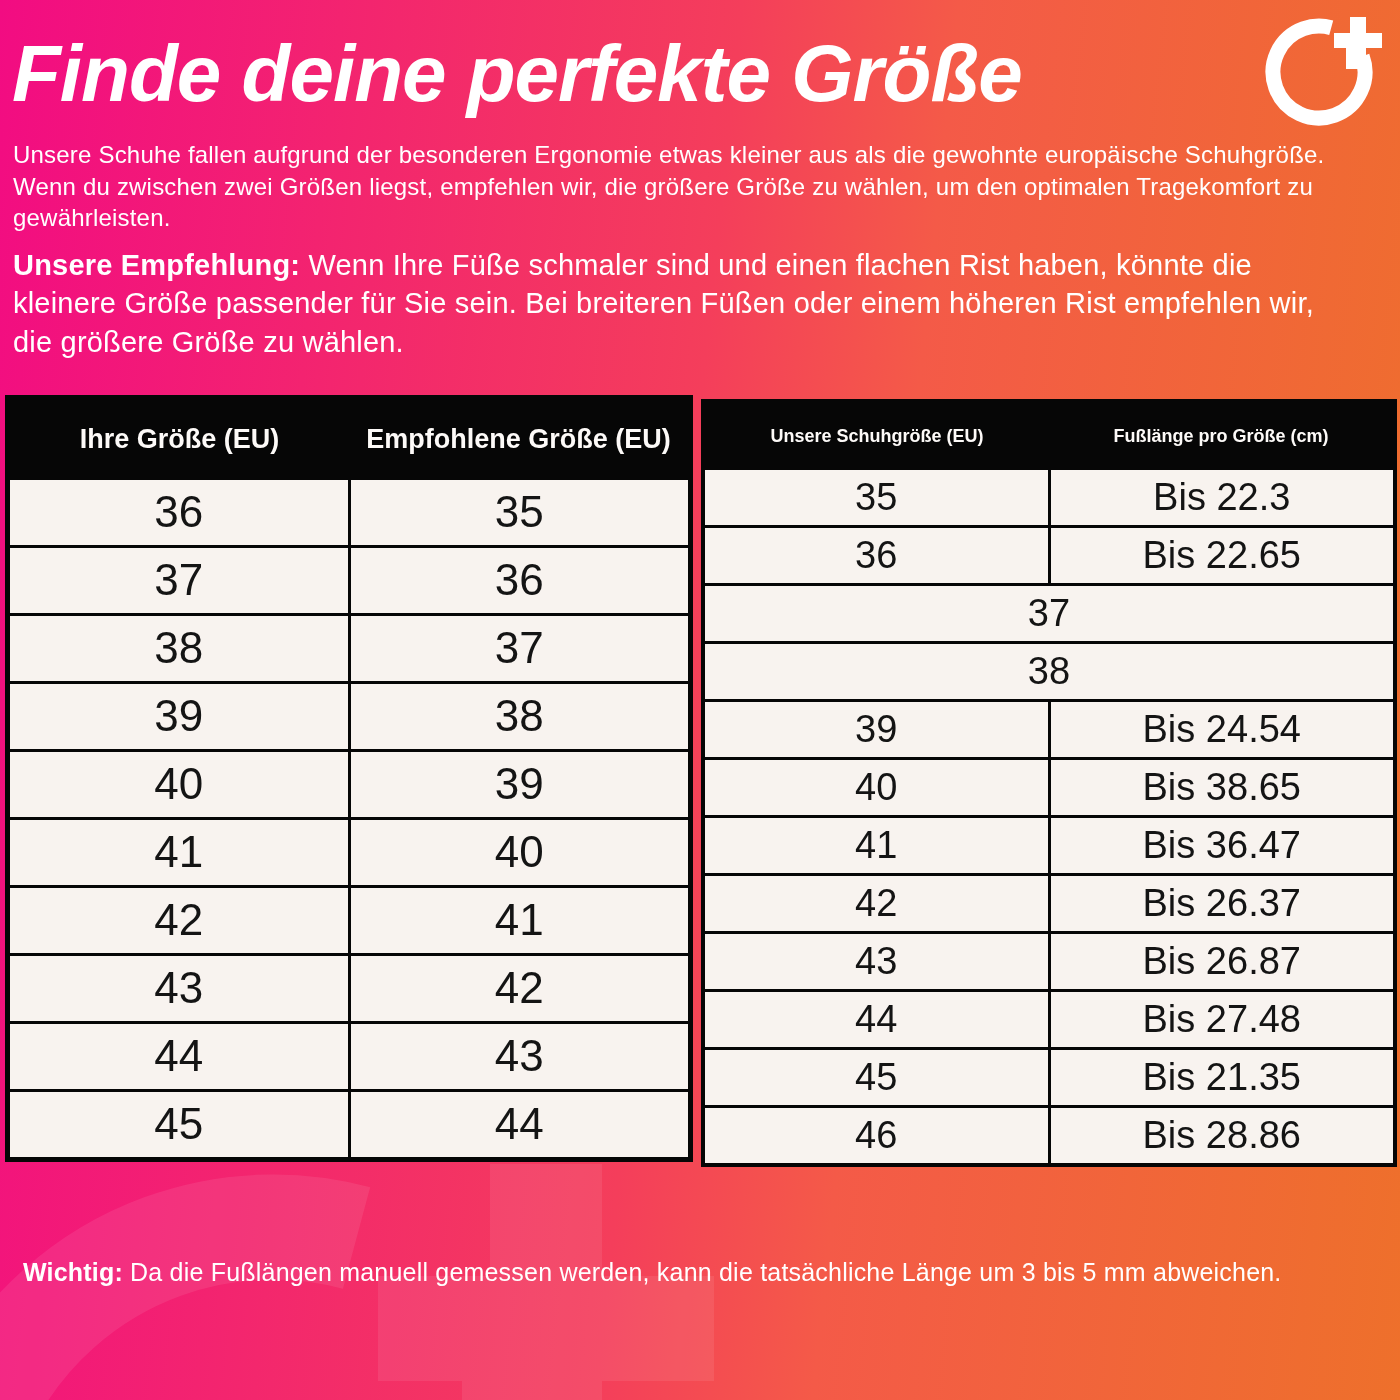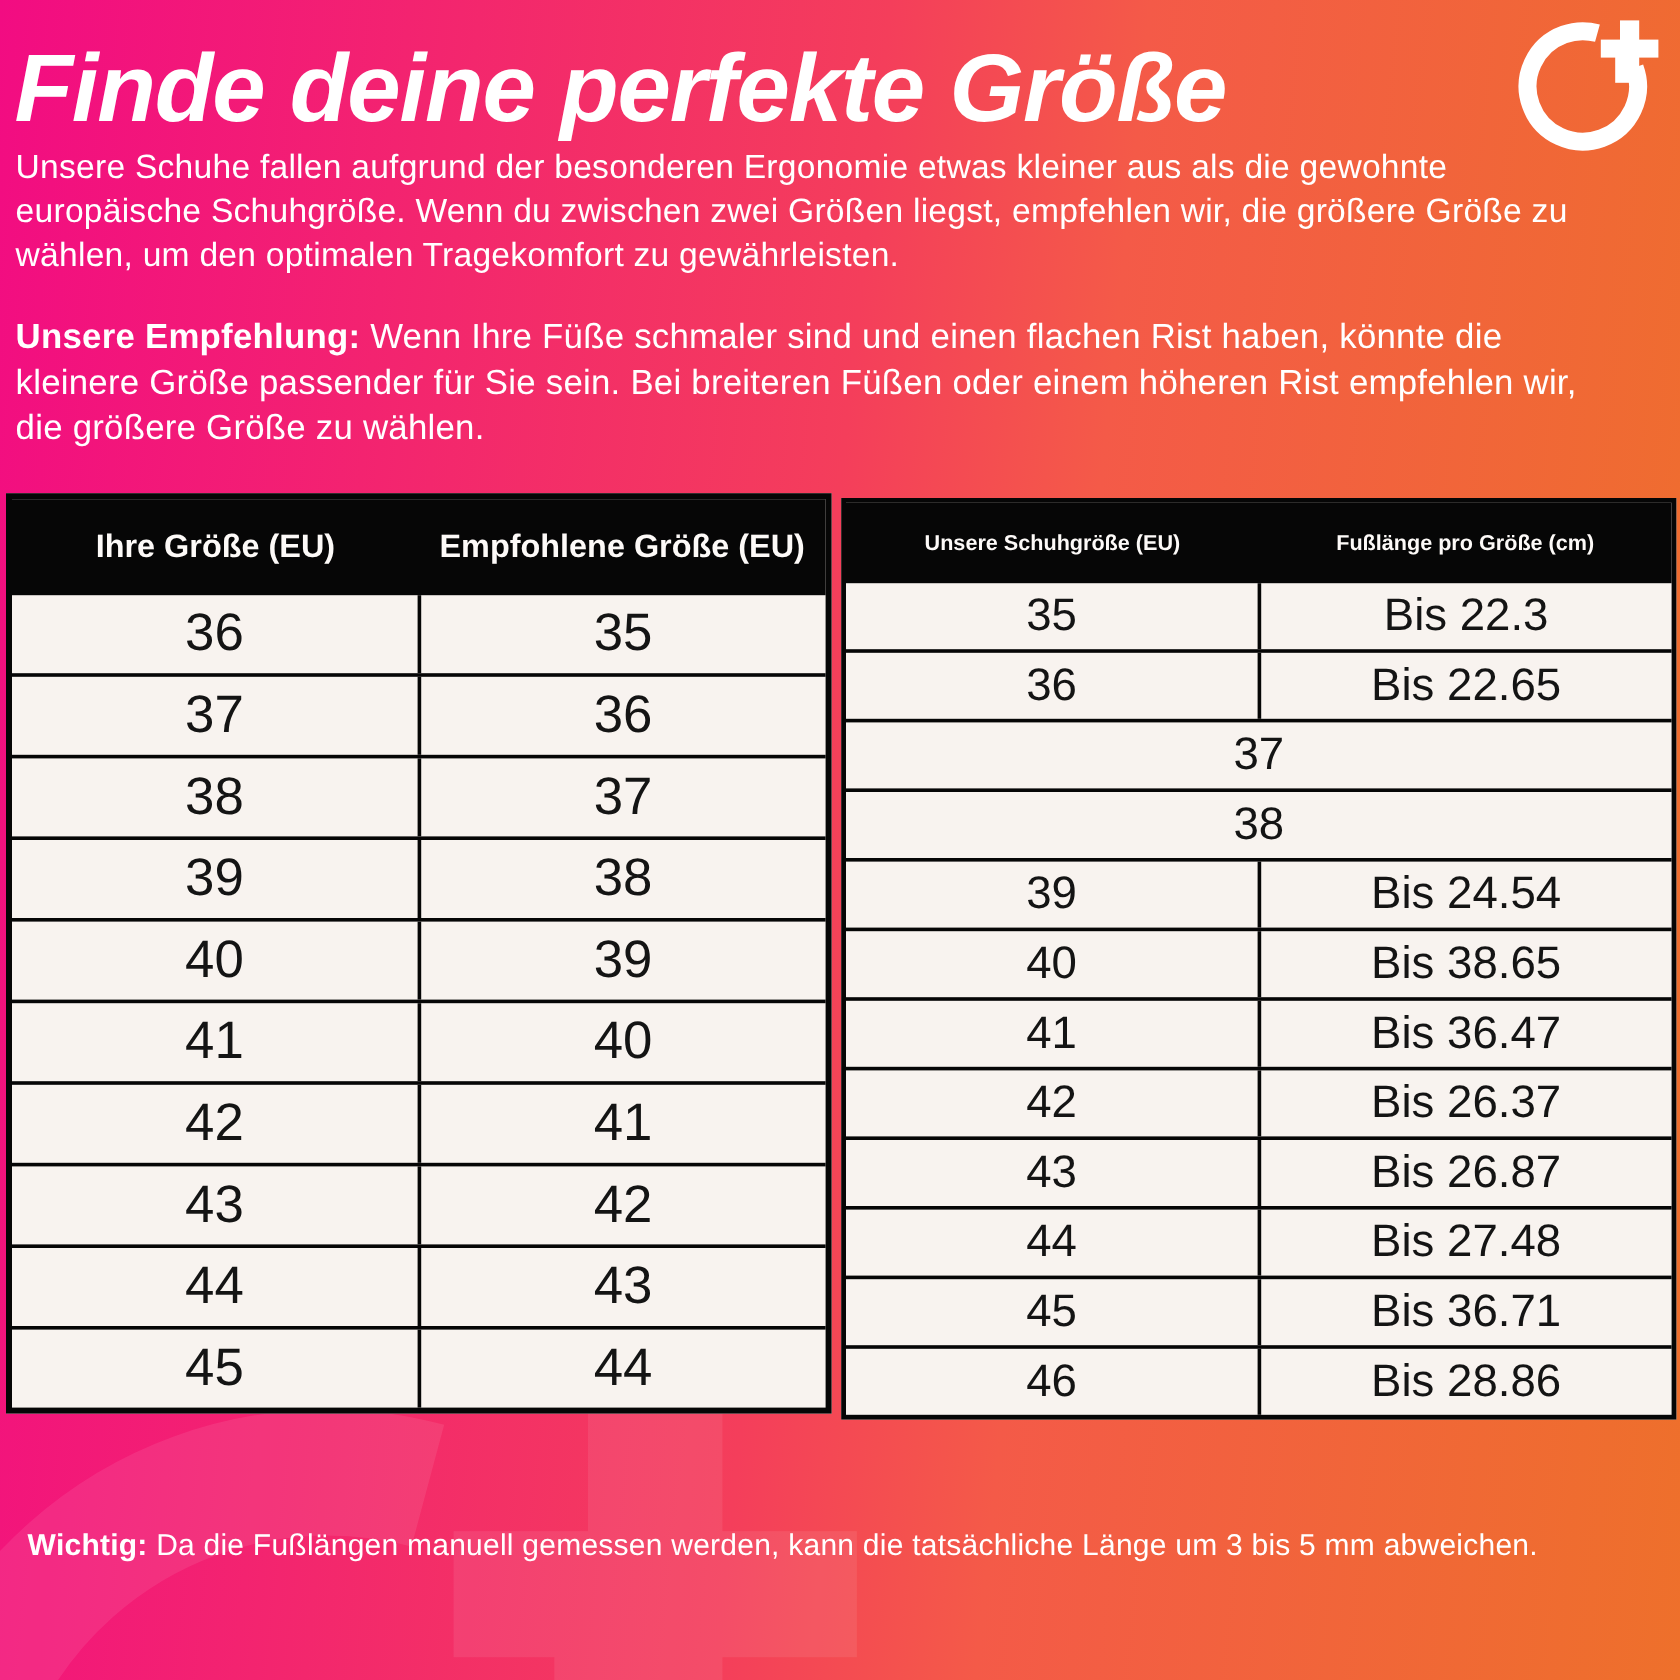--- a/index.html
+++ b/index.html
@@ -28,27 +28,27 @@
   }
   
   h1.title {
     margin: 30px 0 0 12px;
     font-size: 80px; line-height: 1.1;
     font-weight: 800; letter-spacing: -1px;
     white-space: nowrap;
     font-style: italic;
   }
   p.intro {
-    margin: 3px 0 0 13px;
+    margin: 21px 0 0 13px;
     width: 1345px;
-    font-size: 28px; line-height: 1.32;
+    font-size: 24px; line-height: 1.32;
     letter-spacing: 0.2px;
   }
   p.reco {
-    margin: 30px 0 0 13px;
+    margin: 12px 0 0 13px;
     width: 1345px;
     font-size: 29px; line-height: 1.32;
     letter-spacing: 0.2px;
   }
   p.reco b, p.footnote b { font-weight: 700; }
   
   .tables {
     position: relative;
     display: flex; gap: 8px;
     margin: 34px 0 0 5px;
@@ -210,21 +210,21 @@
           <div class="tr">
             <div class="td">43</div>
             <div class="td">Bis 26.87</div>
           </div>
           <div class="tr">
             <div class="td">44</div>
             <div class="td">Bis 27.48</div>
           </div>
           <div class="tr">
             <div class="td">45</div>
-            <div class="td">Bis 36.71</div>
+            <div class="td">Bis 21.35</div>
           </div>
           <div class="tr">
             <div class="td">46</div>
             <div class="td">Bis 28.86</div>
           </div>
         </div>
     </div>
 
   </div>
 

